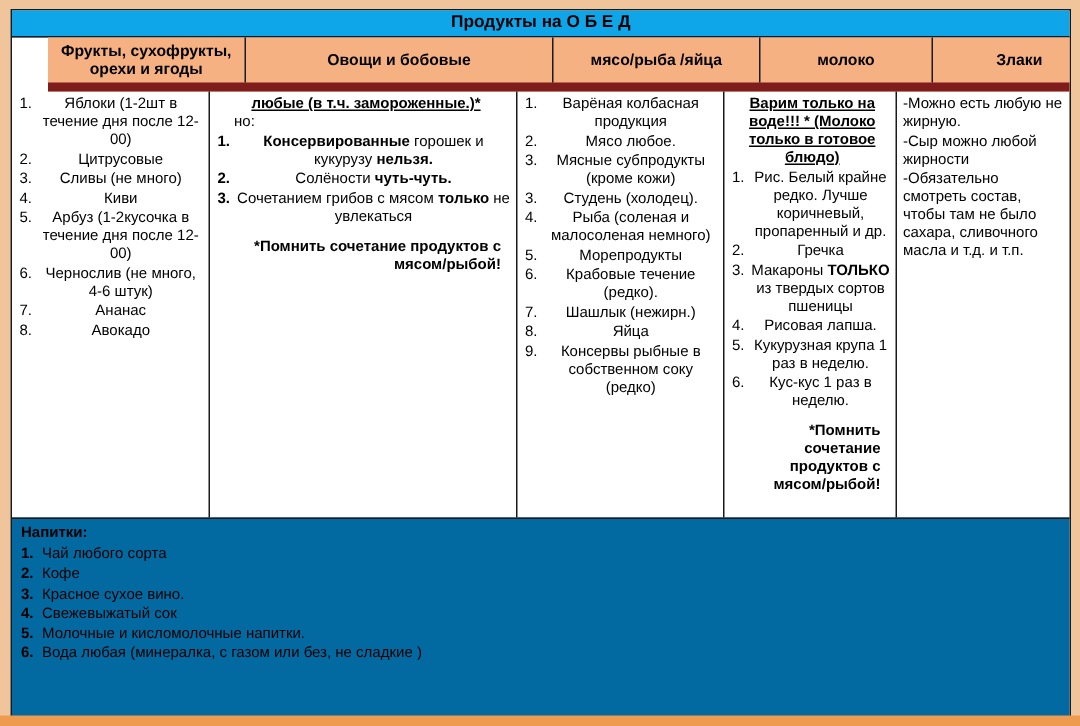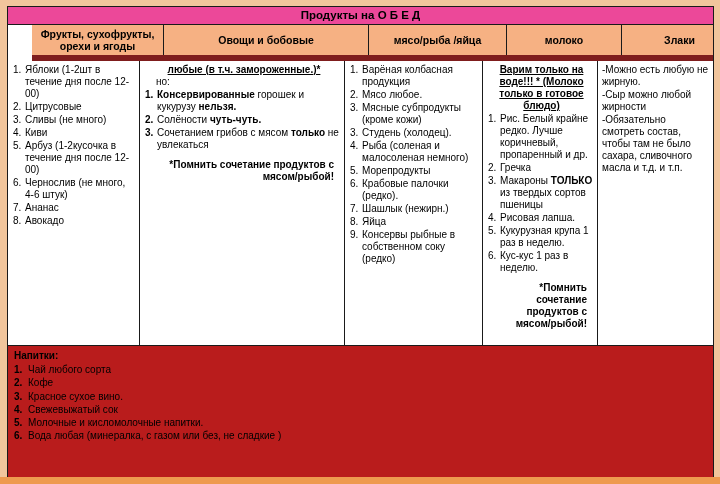--- a/index.html
+++ b/index.html
@@ -1,35 +1,35 @@
 <!DOCTYPE html>
 <html><head>
 <meta charset="utf-8">
 <style>
   * { box-sizing: border-box; margin: 0; padding: 0; }
   body { font-family: "Liberation Sans", "DejaVu Sans", sans-serif; }
   .page { position: relative; width: 720px; height: 484px; background: #f1c59c; overflow: hidden; }
   .tbl { position: absolute; left: 7px; top: 6px; width: 707px; background: #fff; border: 1px solid #1a1a1a; }
-  .title-row { height: 18px; background: #ec4899; border-bottom: 1px solid #1a1a1a; text-align: center; font-weight: bold; font-size: 11.5px; line-height: 17px; }
+  .title-row { height: 18px; background: #0ea5e9; border-bottom: 1px solid #1a1a1a; text-align: center; font-weight: bold; font-size: 11.5px; line-height: 17px; }
   .grid { display: grid; grid-template-columns: 132px 205px 138px 115px 115px; }
   .hdr { background: #f6b183; border-bottom: 6px solid #7f1d1d; margin-left: 24px; }
   .hdr .cell { min-height: 30px; display: flex; align-items: center; justify-content: center; text-align: center; font-weight: bold; font-size: 10.5px; line-height: 1.15; padding: 2px 4px; }
   .cell { border-right: 1px solid #1a1a1a; }
   .cell:last-child { border-right: none; }
   .body-row .cell { height: 284px; padding: 3px 2px 2px 2px; font-size: 10px; line-height: 1.2; overflow: hidden; }
   .li { display: flex; margin-bottom: 1px; }
   .li .num { flex: none; width: 15px; padding-left: 3px; }
-  .li .txt { flex: 1; padding-right: 1px; }
+  .li .txt { flex: 1; padding-right: 1px; text-align: center; }
   .b { font-weight: bold; }
   .veg-head { font-weight: bold; text-decoration: underline; padding-left: 4px; text-align: center; }
   .veg-but { font-weight: normal; padding-left: 14px; margin-bottom: 1px; }
   .cell-footer { font-weight: bold; text-align: right; margin-top: 8px; padding: 0 8px; }
   .grain-head { font-weight: bold; text-decoration: underline; padding-left: 3px; margin-bottom: 1px; text-align: center; }
   .milk-line { margin-bottom: 1px; padding: 0 2px; }
-  .drinks { border-top: 1px solid #1a1a1a; height: 137px; padding: 3px 6px; font-size: 10px; line-height: 1.32; background: #b91c1c; }
+  .drinks { border-top: 1px solid #1a1a1a; height: 137px; padding: 3px 6px; font-size: 10px; line-height: 1.32; background: #0369a1; }
   .drinks-title { font-weight: bold; margin-bottom: 1px; }
   .drink-li { display: flex; }
   .drink-li .num { flex: none; width: 14px; font-weight: bold; }
   .bottom-bar { position: absolute; left: 0; bottom: 0; width: 720px; height: 7px; background: #ee9a4f; }
 </style>
 </head>
 <body>
 
 <div class="page">
   <div class="tbl">
@@ -119,21 +119,21 @@
         <div class="li">
             <span class="num">4.</span>
             <span class="txt">Рыба (соленая и малосоленая немного)</span>
           </div>
         <div class="li">
             <span class="num">5.</span>
             <span class="txt">Морепродукты</span>
           </div>
         <div class="li">
             <span class="num">6.</span>
-            <span class="txt">Крабовые палочки (редко).</span>
+            <span class="txt">Крабовые течение (редко).</span>
           </div>
         <div class="li">
             <span class="num">7.</span>
             <span class="txt">Шашлык (нежирн.)</span>
           </div>
         <div class="li">
             <span class="num">8.</span>
             <span class="txt">Яйца</span>
           </div>
         <div class="li">

